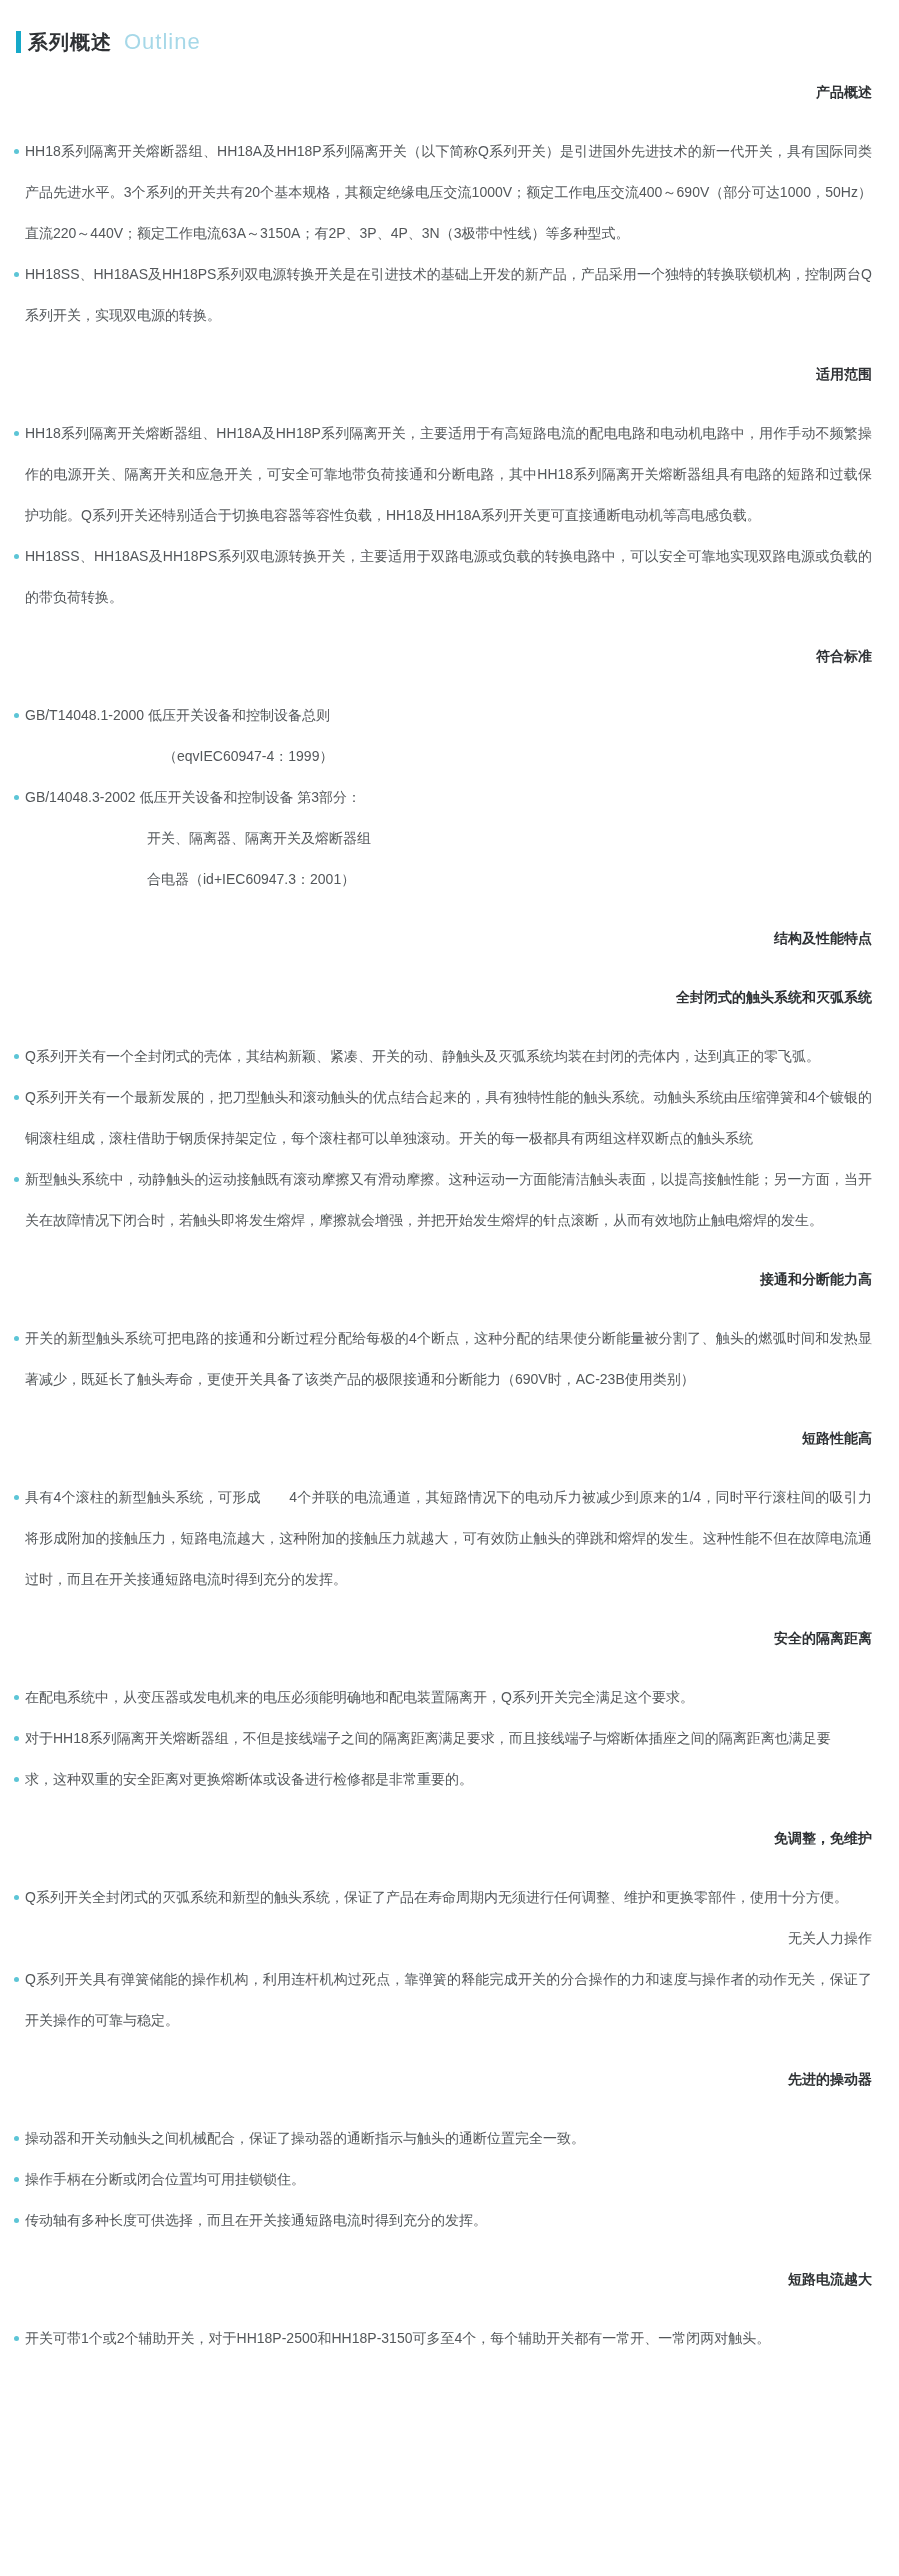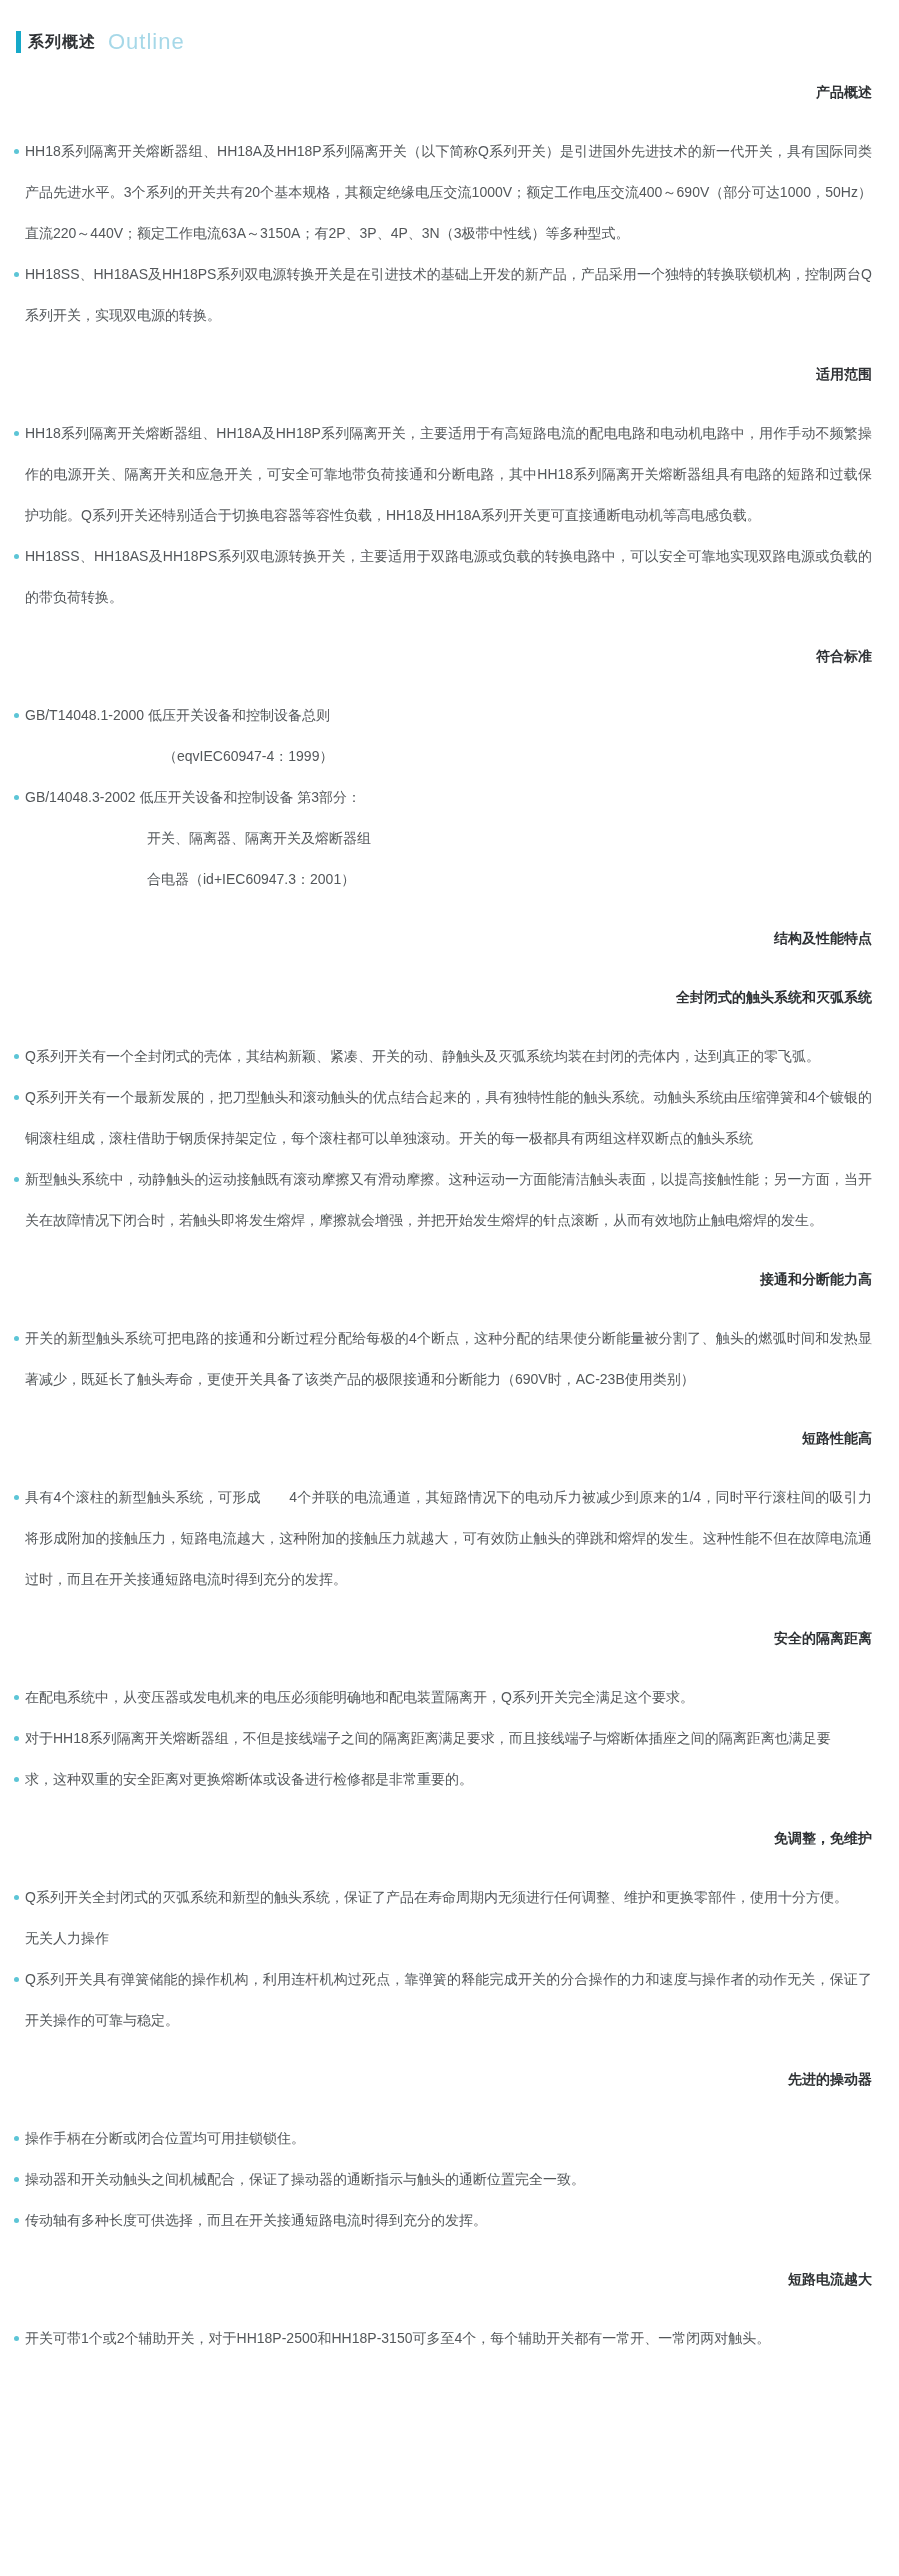--- a/index.html
+++ b/index.html
@@ -24,21 +24,21 @@
     height: 24px;
   }
   .title-bar {
     width: 5px;
     height: 22px;
     background: var(--accent, #16a9c9);
     margin-right: 7px;
     flex: 0 0 auto;
   }
   .title-cn {
-    font-size: 16px;
+    font-size: 20px;
     font-weight: 700;
     color: var(--heading, #2f3235);
     letter-spacing: 1px;
   }
   .title-en {
     font-size: 22px;
     color: var(--title-en, #a6d8e8);
     margin-left: 12px;
     letter-spacing: 1px;
   }
@@ -73,21 +73,21 @@
   }
   .blk.indent {
     padding-left: 122px;
     text-align: left;
   }
   .blk.indent2 {
     padding-left: 138px;
     text-align: left;
   }
   .blk.plain {
-    text-align: left;
+    text-align: right;
     font-family: Liberation Serif, serif;
   }
 </style>
 </head>
 <body>
 
 <div class="doc">
   <div class="title-row">
     <span class="title-bar"></span>
     <span class="title-cn">系列概述</span>
@@ -117,20 +117,20 @@
       <p class="blk bullet">具有4个滚柱的新型触头系统，可形成　　4个并联的电流通道，其短路情况下的电动斥力被减少到原来的1/4，同时平行滚柱间的吸引力将形成附加的接触压力，短路电流越大，这种附加的接触压力就越大，可有效防止触头的弹跳和熔焊的发生。这种性能不但在故障电流通过时，而且在开关接通短路电流时得到充分的发挥。</p>
       <p class="blk heading">安全的隔离距离</p>
       <p class="blk bullet">在配电系统中，从变压器或发电机来的电压必须能明确地和配电装置隔离开，Q系列开关完全满足这个要求。</p>
       <p class="blk bullet">对于HH18系列隔离开关熔断器组，不但是接线端子之间的隔离距离满足要求，而且接线端子与熔断体插座之间的隔离距离也满足要</p>
       <p class="blk bullet">求，这种双重的安全距离对更换熔断体或设备进行检修都是非常重要的。</p>
       <p class="blk heading">免调整，免维护</p>
       <p class="blk bullet">Q系列开关全封闭式的灭弧系统和新型的触头系统，保证了产品在寿命周期内无须进行任何调整、维护和更换零部件，使用十分方便。</p>
       <p class="blk plain">无关人力操作</p>
       <p class="blk bullet">Q系列开关具有弹簧储能的操作机构，利用连杆机构过死点，靠弹簧的释能完成开关的分合操作的力和速度与操作者的动作无关，保证了开关操作的可靠与稳定。</p>
       <p class="blk heading">先进的操动器</p>
+      <p class="blk bullet">操动器和开关动触头之间机械配合，保证了操动器的通断指示与触头的通断位置完全一致。</p>
       <p class="blk bullet">操作手柄在分断或闭合位置均可用挂锁锁住。</p>
-      <p class="blk bullet">操动器和开关动触头之间机械配合，保证了操动器的通断指示与触头的通断位置完全一致。</p>
       <p class="blk bullet">传动轴有多种长度可供选择，而且在开关接通短路电流时得到充分的发挥。</p>
       <p class="blk heading">短路电流越大</p>
       <p class="blk bullet">开关可带1个或2个辅助开关，对于HH18P-2500和HH18P-3150可多至4个，每个辅助开关都有一常开、一常闭两对触头。</p>
     </div>
 </div>
 
 
 </body></html>

